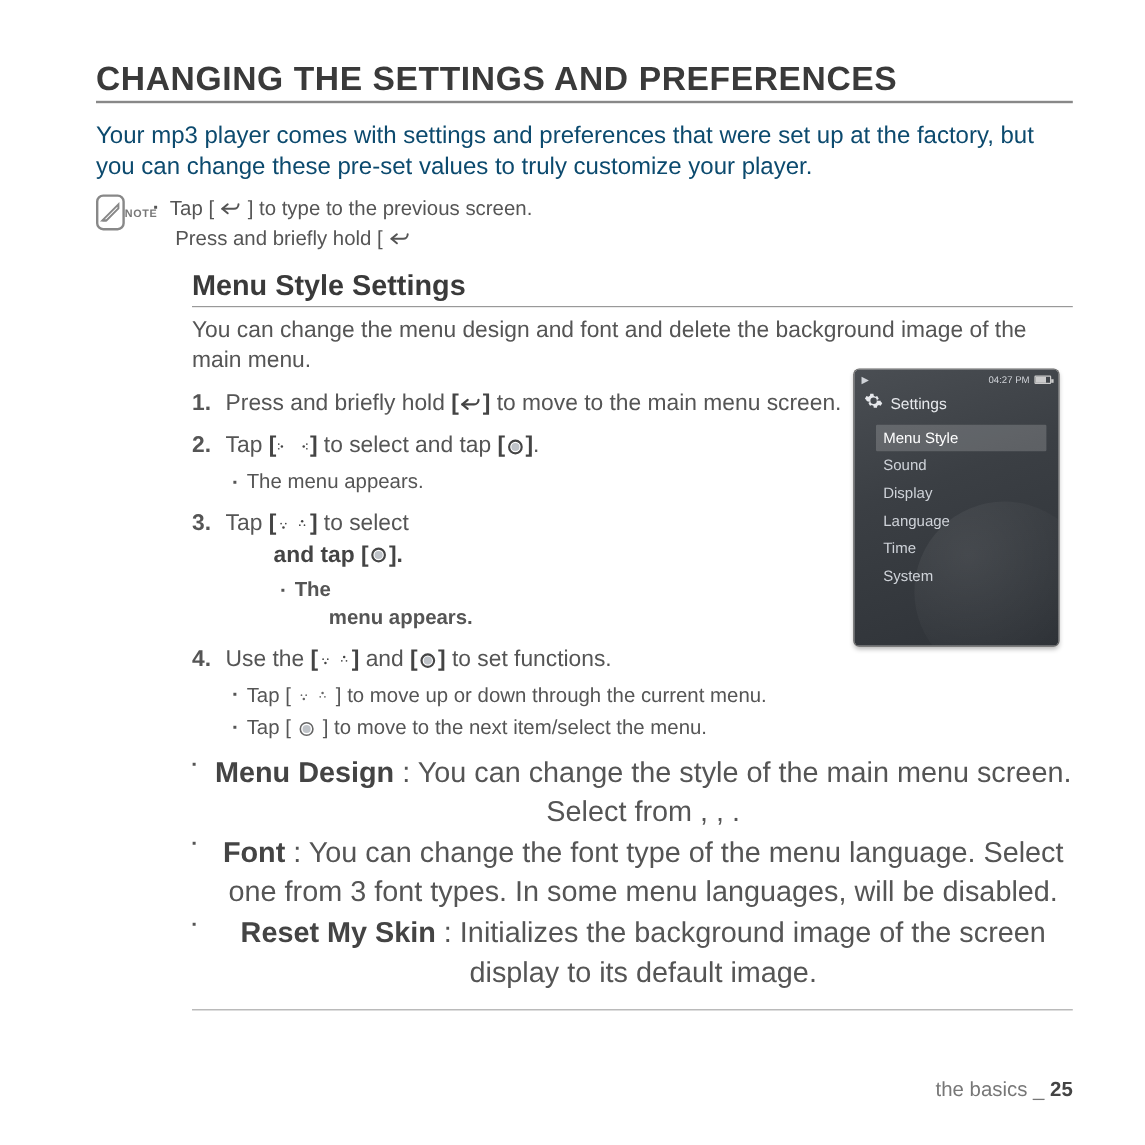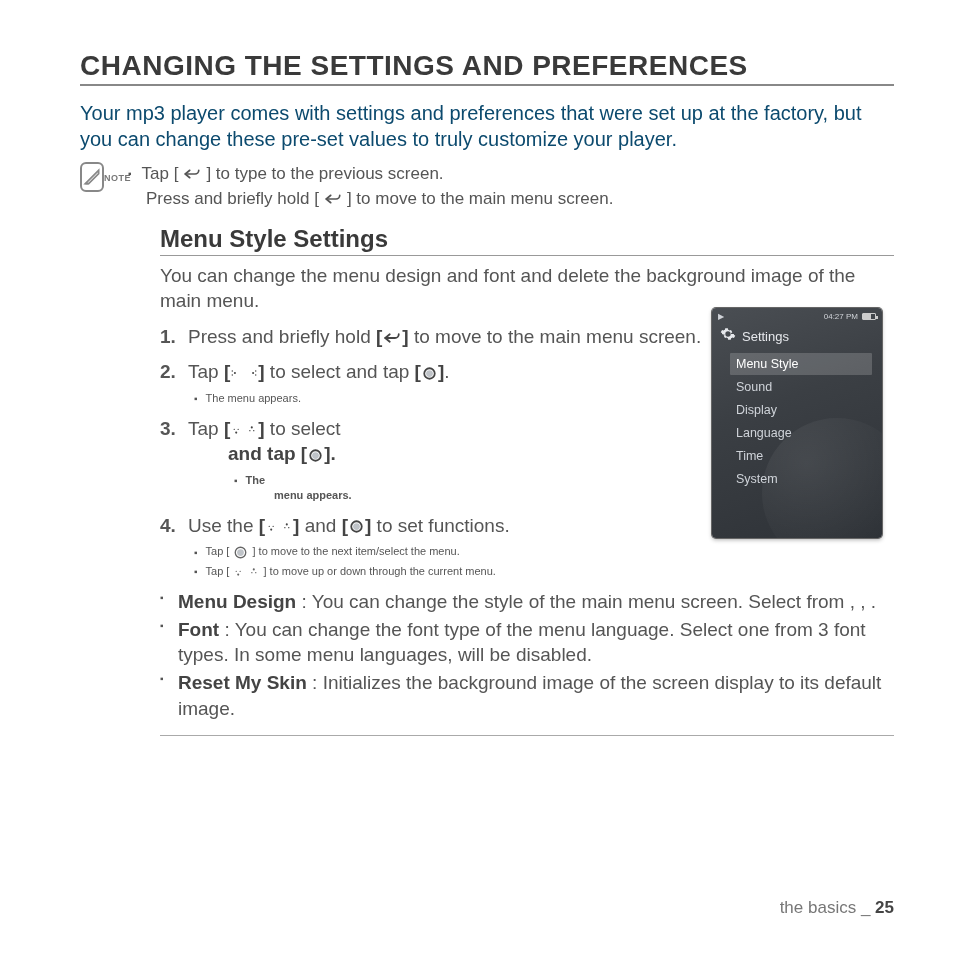--- a/index.html
+++ b/index.html
@@ -108,21 +108,21 @@
     left: 0;
     top: 0;
     font-weight: bold;
   }
   ul.sub {
     list-style: none;
     padding: 0;
     margin: 6px 0 0 6px;
   }
   ul.sub li {
-    font-size: 11px;
+    font-size: 17px;
     color: #555;
     margin: 4px 0;
   }
   ul.sub li::before {
     content: "▪";
     font-size: 10px;
     margin-right: 8px;
     vertical-align: middle;
   }
   .bold { font-weight: bold; color: #444; }
@@ -142,26 +142,27 @@
     padding-bottom: 2px;
   }
   ul.options {
     list-style: none;
     padding: 0;
     margin: 8px 0 0 80px;
     border-bottom: 1px solid #aaa;
     padding-bottom: 12px;
   }
   ul.options > li {
-    font-size: 19px;
+    font-size: 24px;
     color: #555;
     line-height: 1.35;
     margin: 2px 0;
     padding-left: 18px;
     position: relative;
+    text-align: center;
   }
   ul.options > li::before {
     content: "▪";
     position: absolute;
     left: 0;
     top: 2px;
     font-size: 10px;
   }
   .footer {
     position: absolute;
@@ -271,21 +272,20 @@
         <span>] to type to the previous screen.</span>
       </div>
       <div class="row" style="margin-left:18px;">
         <span>Press and briefly hold [</span>
         <span class="icon-inline">
           <svg width="18" height="14" viewBox="0 0 24 18" stroke="#555" fill="none" stroke-width="2.2" stroke-linecap="round" stroke-linejoin="round">
             <path d="M9 4 L3 9 L9 14"></path>
               <path d="M3 9 H16 A5 5 0 0 0 21 4"></path>
           </svg>
         </span>
-        <span>] to move to the main menu screen.</span>
       </div>
     </div>
   </div>
 
   <h2 class="sub-title">Menu Style Settings</h2>
   <div class="sub-intro">You can change the menu design and font and delete the background image of the main menu.</div>
 
   <div class="steps-wrap">
     <ol class="steps" id="steps">
         <li><span class="num">1.</span>Press and briefly hold <span class="bold">[</span><span class="icon-inline">
@@ -337,35 +337,35 @@
               <circle cx="29" cy="11" r="1.1"></circle>
               <circle cx="35" cy="11" r="1.1"></circle>
             </svg>
           </span><span class="bold">]</span> and <span class="bold">[</span><span class="icon-inline">
             <svg width="15" height="15" viewBox="0 0 20 20">
               <circle cx="10" cy="10" r="7" fill="none" stroke="#444" stroke-width="2.4"></circle>
               <circle cx="10" cy="10" r="4.5" fill="#bfc3c8"></circle>
             </svg>
           </span><span class="bold">]</span> to set functions.<ul class="sub">
             <li>Tap [ <span class="icon-inline">
-                <svg width="15" height="15" viewBox="0 0 20 20">
-                  <circle cx="10" cy="10" r="7" fill="none" stroke="#666" stroke-width="1.8"></circle>
-                  <circle cx="10" cy="10" r="4.5" fill="#bfc3c8"></circle>
-                </svg>
-              </span> ] to move to the next item/select the menu.</li>
-            <li>Tap [ <span class="icon-inline">
                 <svg width="26" height="14" viewBox="0 0 40 20" fill="#666">
                   <circle cx="8" cy="14" r="1.6"></circle>
                   <circle cx="5" cy="9" r="1.1"></circle>
                   <circle cx="11" cy="9" r="1.1"></circle>
                   <circle cx="32" cy="6" r="1.6"></circle>
                   <circle cx="29" cy="11" r="1.1"></circle>
                   <circle cx="35" cy="11" r="1.1"></circle>
                 </svg>
               </span> ] to move up or down through the current menu.</li>
+            <li>Tap [ <span class="icon-inline">
+                <svg width="15" height="15" viewBox="0 0 20 20">
+                  <circle cx="10" cy="10" r="7" fill="none" stroke="#666" stroke-width="1.8"></circle>
+                  <circle cx="10" cy="10" r="4.5" fill="#bfc3c8"></circle>
+                </svg>
+              </span> ] to move to the next item/select the menu.</li>
           </ul></li>
       </ol>
   </div>
 
   <div class="device">
     <div class="dev-status">
       <span>▶</span>
       <span style="display:flex;align-items:center;gap:4px;">
         <span>04:27 PM</span>
         <span class="bat"></span>

